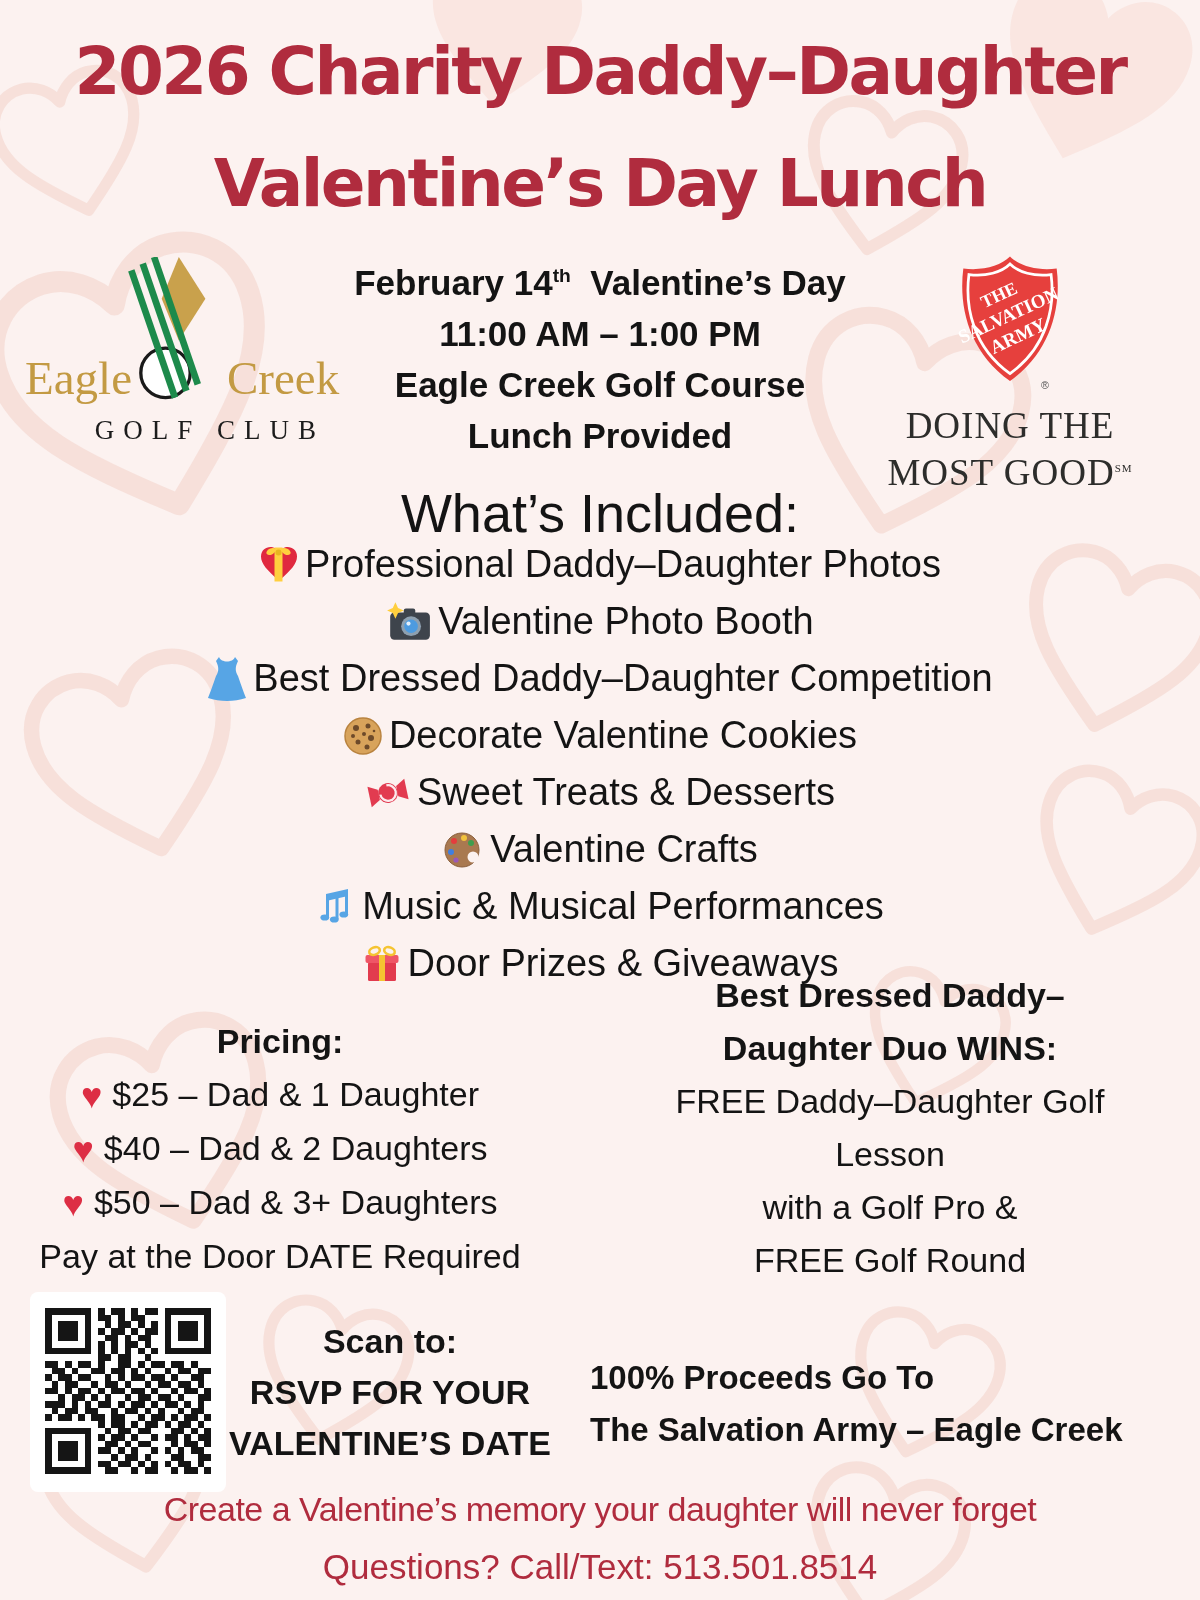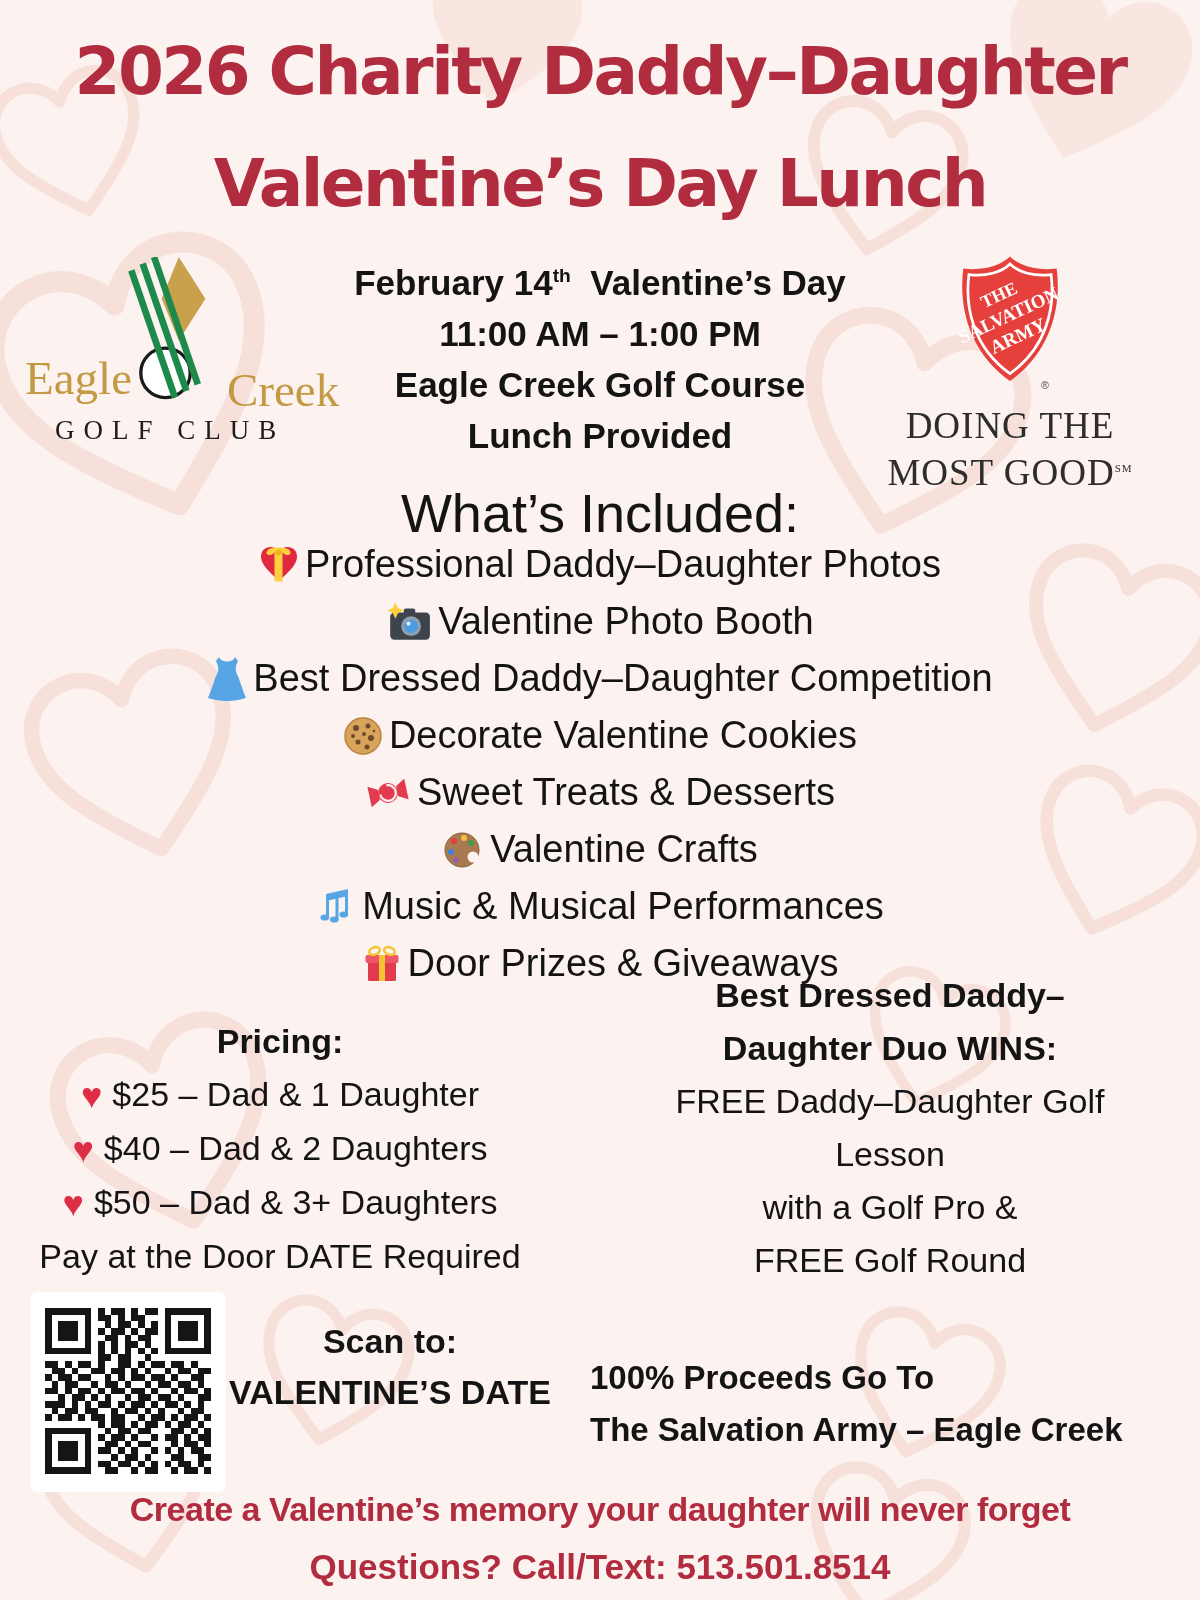--- a/index.html
+++ b/index.html
@@ -9,22 +9,22 @@
   .ho{fill:none;stroke:#f3d2c9;stroke-width:7;stroke-linejoin:round;stroke-linecap:round;opacity:.55;}
   .hf{fill:#f8ded7;opacity:.6;}
 
   .title{position:absolute;top:16px;left:0;right:0;text-align:center;
          font-family:"DejaVu Sans",sans-serif;font-weight:700;color:#b02c3e;
          font-size:66px;letter-spacing:-2.5px;line-height:112px;}
 
   .logo-ec{position:absolute;left:15px;top:255px;width:350px;height:200px;}
   .ec-emblem{position:absolute;left:103px;top:2px;}
   .ec-word{position:absolute;top:96px;font-family:"Liberation Serif",serif;font-size:47px;color:#c39a43;}
-  .ec-w1{left:10px;} .ec-w2{left:212px;margin-top:12px;}
-  .ec-sub{position:absolute;top:160px;left:0;width:100%;text-align:left;text-indent:40px;
+  .ec-w1{left:10px;} .ec-w2{left:212px;}
+  .ec-sub{position:absolute;top:160px;left:0;width:100%;text-align:center;text-indent:40px;
           font-family:"Liberation Serif",serif;font-size:27px;letter-spacing:9px;color:#1c1c1c;}
 
   .event{position:absolute;left:280px;top:250px;width:640px;text-align:center;
          font-weight:700;font-size:35px;line-height:51px;}
   .event sup{font-size:0.55em;vertical-align:super;margin-top:36px;}
 
   .logo-sa{position:absolute;left:860px;top:253px;width:300px;text-align:center;}
   .sa-shield{display:block;margin:0 auto;}
   .sa-tagline{font-family:"Liberation Serif",serif;font-size:37px;letter-spacing:1px;
               color:#2d2d2b;line-height:42px;margin-top:6px;}
@@ -41,21 +41,21 @@
   .heart-bullet{color:#dd2e44;font-size:36px;margin-right:10px;vertical-align:-2px;}
 
   .qr-box{position:absolute;left:30px;top:1292px;width:196px;height:200px;background:#fff;border-radius:8px;}
   .qr-box svg{position:absolute;left:15px;top:16px;width:166px;height:166px;}
 
   .rsvp{position:absolute;left:225px;top:1316px;width:330px;text-align:center;
         font-weight:700;font-size:34px;line-height:51px;}
   .proceeds{position:absolute;left:590px;top:1352px;width:550px;
             font-weight:700;font-size:33px;line-height:52px;}
 
-  .footer{position:absolute;left:0;right:0;text-align:center;color:#b02c3e;font-weight:700;}
+  .footer{position:absolute;left:0;right:0;text-align:center;color:#b02c3e;font-weight:400;}
   .footer-1{top:1490px;font-size:34px;letter-spacing:-0.5px;}
   .footer-2{top:1547px;font-size:35px;}
   .footer{position:absolute;}
 </style>
 </head>
 <body>
 
 <div class="page">
 
   <svg class="bg" width="1200" height="1600" viewBox="0 0 1200 1600">
@@ -584,20 +584,21 @@
         <rect x="16" y="24" width="1" height="1" fill="#151515"></rect>
         <rect x="19" y="24" width="1" height="1" fill="#151515"></rect>
         <rect x="21" y="24" width="1" height="1" fill="#151515"></rect>
         <rect x="22" y="24" width="1" height="1" fill="#151515"></rect>
         <rect x="24" y="24" width="1" height="1" fill="#151515"></rect>
       </svg>
   </div>
 
   <div class="rsvp">
     <div>Scan to:</div>
+    <div>RSVP FOR YOUR</div>
     <div>VALENTINE’S DATE</div>
   </div>
 
   <div class="proceeds">
     <div>100% Proceeds Go To</div>
     <div>The Salvation Army – Eagle Creek</div>
   </div>
 
   <div class="footer footer-1">Create a Valentine’s memory your daughter will never forget</div>
   <div class="footer footer-2">Questions? Call/Text: 513.501.8514</div>

